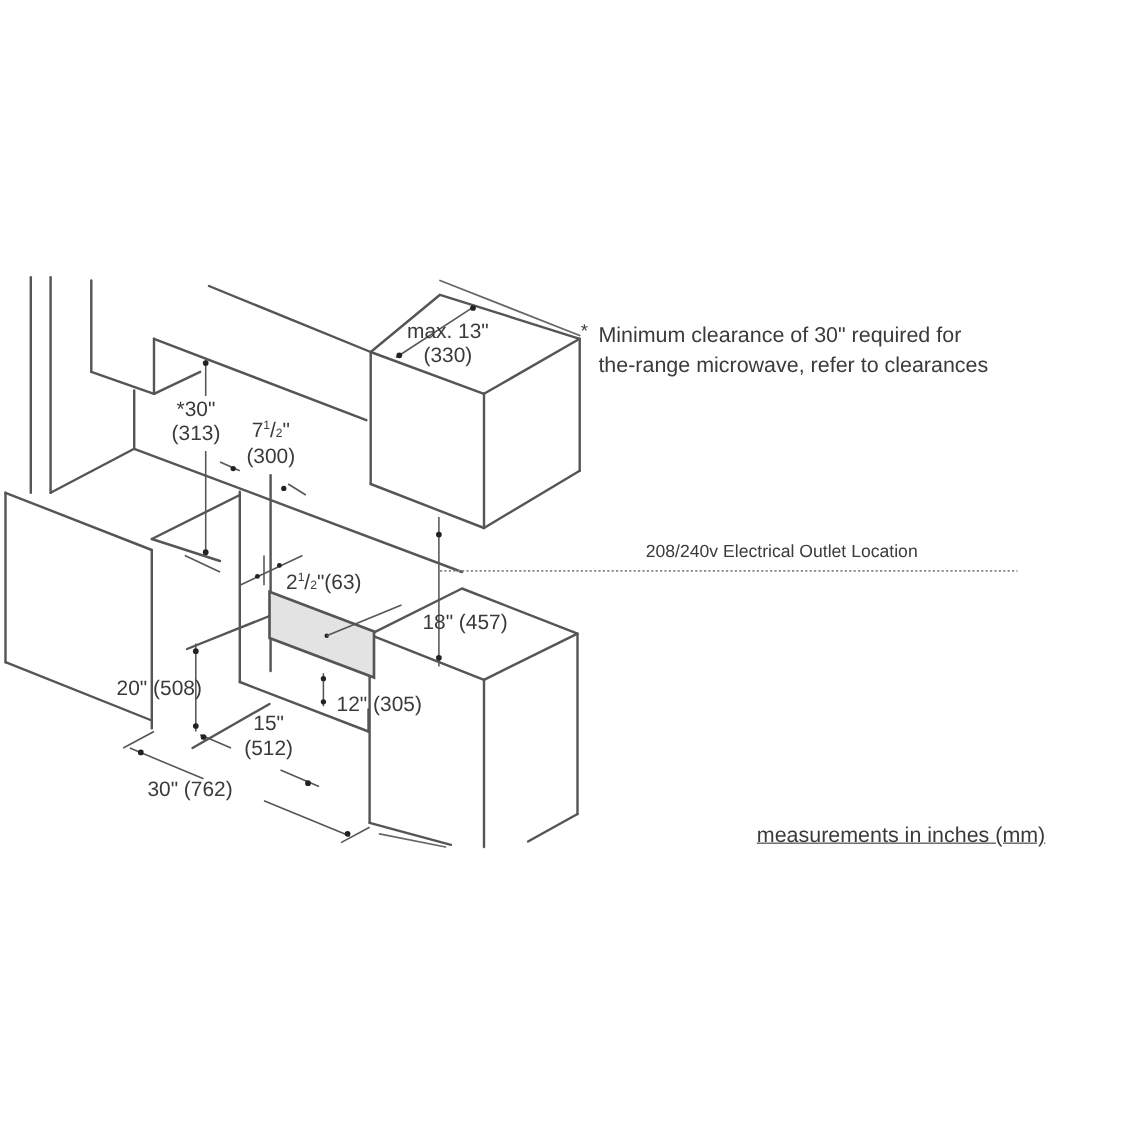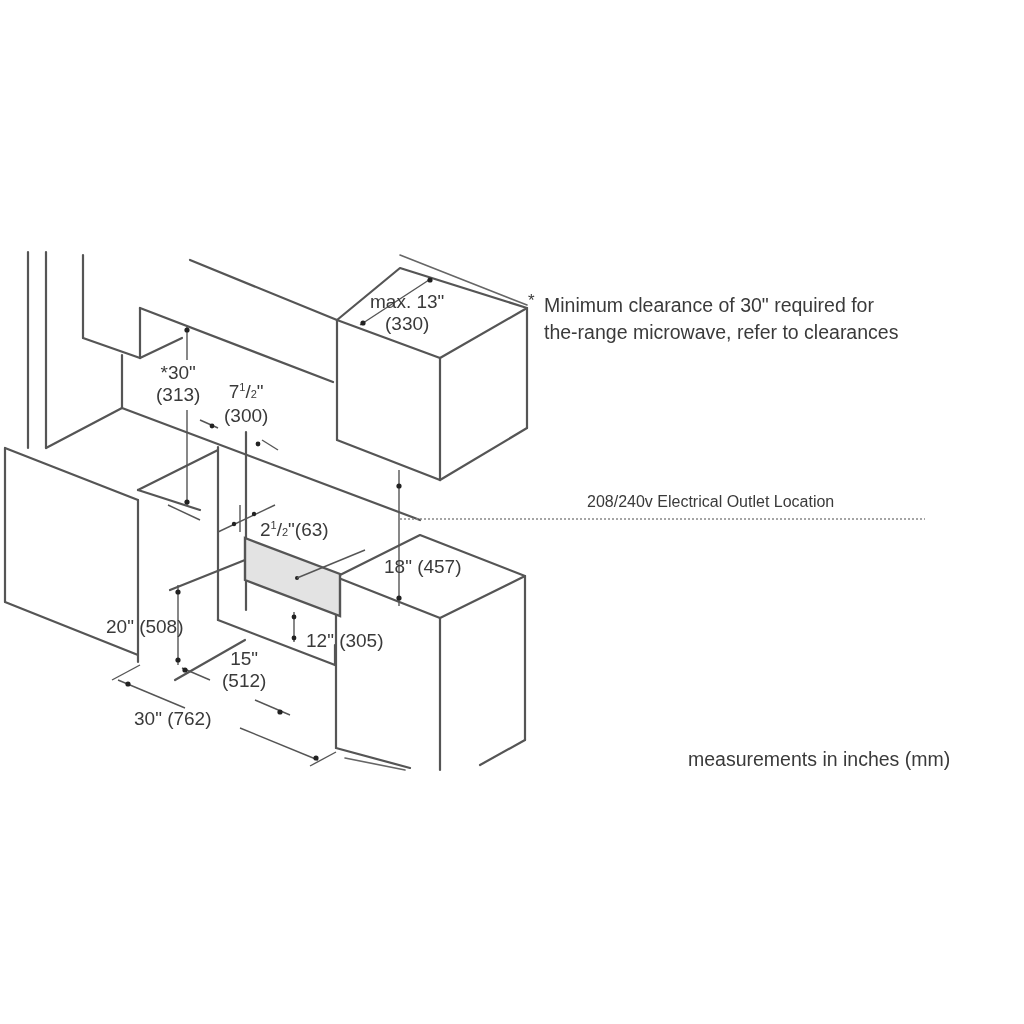--- a/index.html
+++ b/index.html
@@ -172,13 +172,13 @@
 <div class="note">
   <span class="star">*</span>
   <div class="body">
     <span class="line">Minimum clearance of 30" required for</span>
     <span class="line">the-range microwave, refer to clearances</span>
   </div>
 </div>
 
 <div class="lbl" style="left:543px; top:491px; font-size:16px;margin-left:44px;">208/240v Electrical Outlet Location</div>
 
-<div class="lbl" style="left:688px; top:748px; font-size:19.5px;">measurements in inches (mm)</div>
+<div class="lbl" style="left:688px; top:748px; font-size:19.5px;text-decoration:underline;">measurements in inches (mm)</div>
 
 </body></html>

